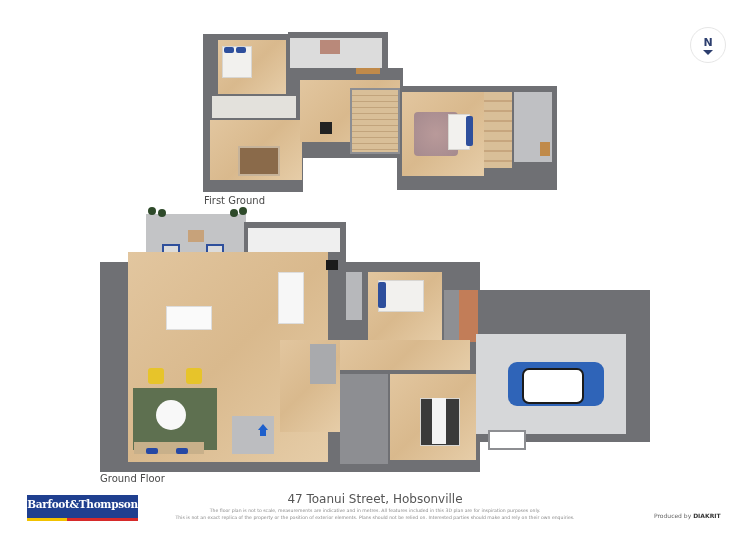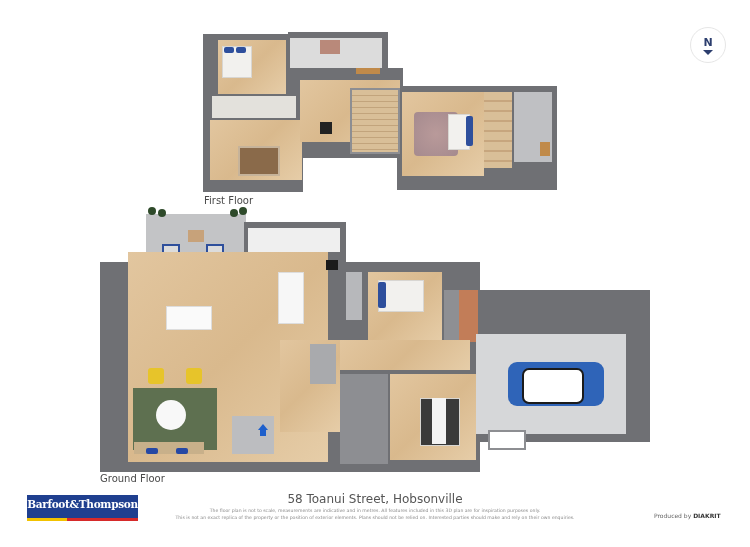--- a/index.html
+++ b/index.html
@@ -65,21 +65,21 @@
   <div class="rug" style="left:414px;top:112px;width:44px;height:44px;background:radial-gradient(#b99a9a,#a58a8e);border-radius:4px;"></div>
   <div class="bed" style="left:448px;top:114px;width:20px;height:34px;"></div>
   <div class="pillow" style="left:466px;top:116px;width:7px;height:30px;background:#2e4f9c;"></div>
 
   <div class="floor-wood" style="left:484px;top:92px;width:28px;height:76px;background:repeating-linear-gradient(180deg,#d9bf98 0 8px,#c7a67e 8px 10px);"></div>
 
   <div class="floor-tile" style="left:514px;top:92px;width:38px;height:70px;background:#bfc0c3;"></div>
   <div class="rug" style="left:540px;top:142px;width:10px;height:14px;background:#c08a4a;"></div>
 </div>
 
-<div class="label" style="left:204px;top:195px;font-size:10px;">First Floor</div>
+<div class="label" style="left:204px;top:195px;font-size:10px;">First Ground</div>
 
 <div>
 
   <div class="floor-grey" style="left:146px;top:214px;width:100px;height:56px;background:#c3c4c6;"></div>
   <div class="plant" style="left:148px;top:207px;"></div>
   <div class="plant" style="left:158px;top:209px;"></div>
   <div class="plant" style="left:230px;top:209px;"></div>
   <div class="plant" style="left:239px;top:207px;"></div>
   <div class="rug" style="left:188px;top:230px;width:16px;height:12px;background:#c7a27a;"></div>
   <div class="rug" style="left:162px;top:244px;width:14px;height:12px;background:#dcdcdc;border:2px solid #2e4f9c;"></div>
@@ -135,20 +135,20 @@
 </div>
 
 <div class="label" style="left:100px;top:473px;font-size:10px;">Ground Floor</div>
 
 <div class="logo">
   <div class="txt">Barfoot&amp;Thompson</div>
   <div class="y"></div>
     <div class="r"></div>
 </div>
 
-<div class="title">58 Toanui Street, Hobsonville</div>
+<div class="title">47 Toanui Street, Hobsonville</div>
 <div class="disc" style="top:508px;">The floor plan is not to scale, measurements are indicative and in metres. All features included in this 3D plan are for inspiration purposes only.</div>
 <div class="disc" style="top:515px;">This is not an exact replica of the property or the position of exterior elements. Plans should not be relied on. Interested parties should make and rely on their own enquiries.</div>
 
 <div class="produced">
   <span>Produced by</span>
   <b>DIAKRIT</b>
 </div>
 
 </body></html>

